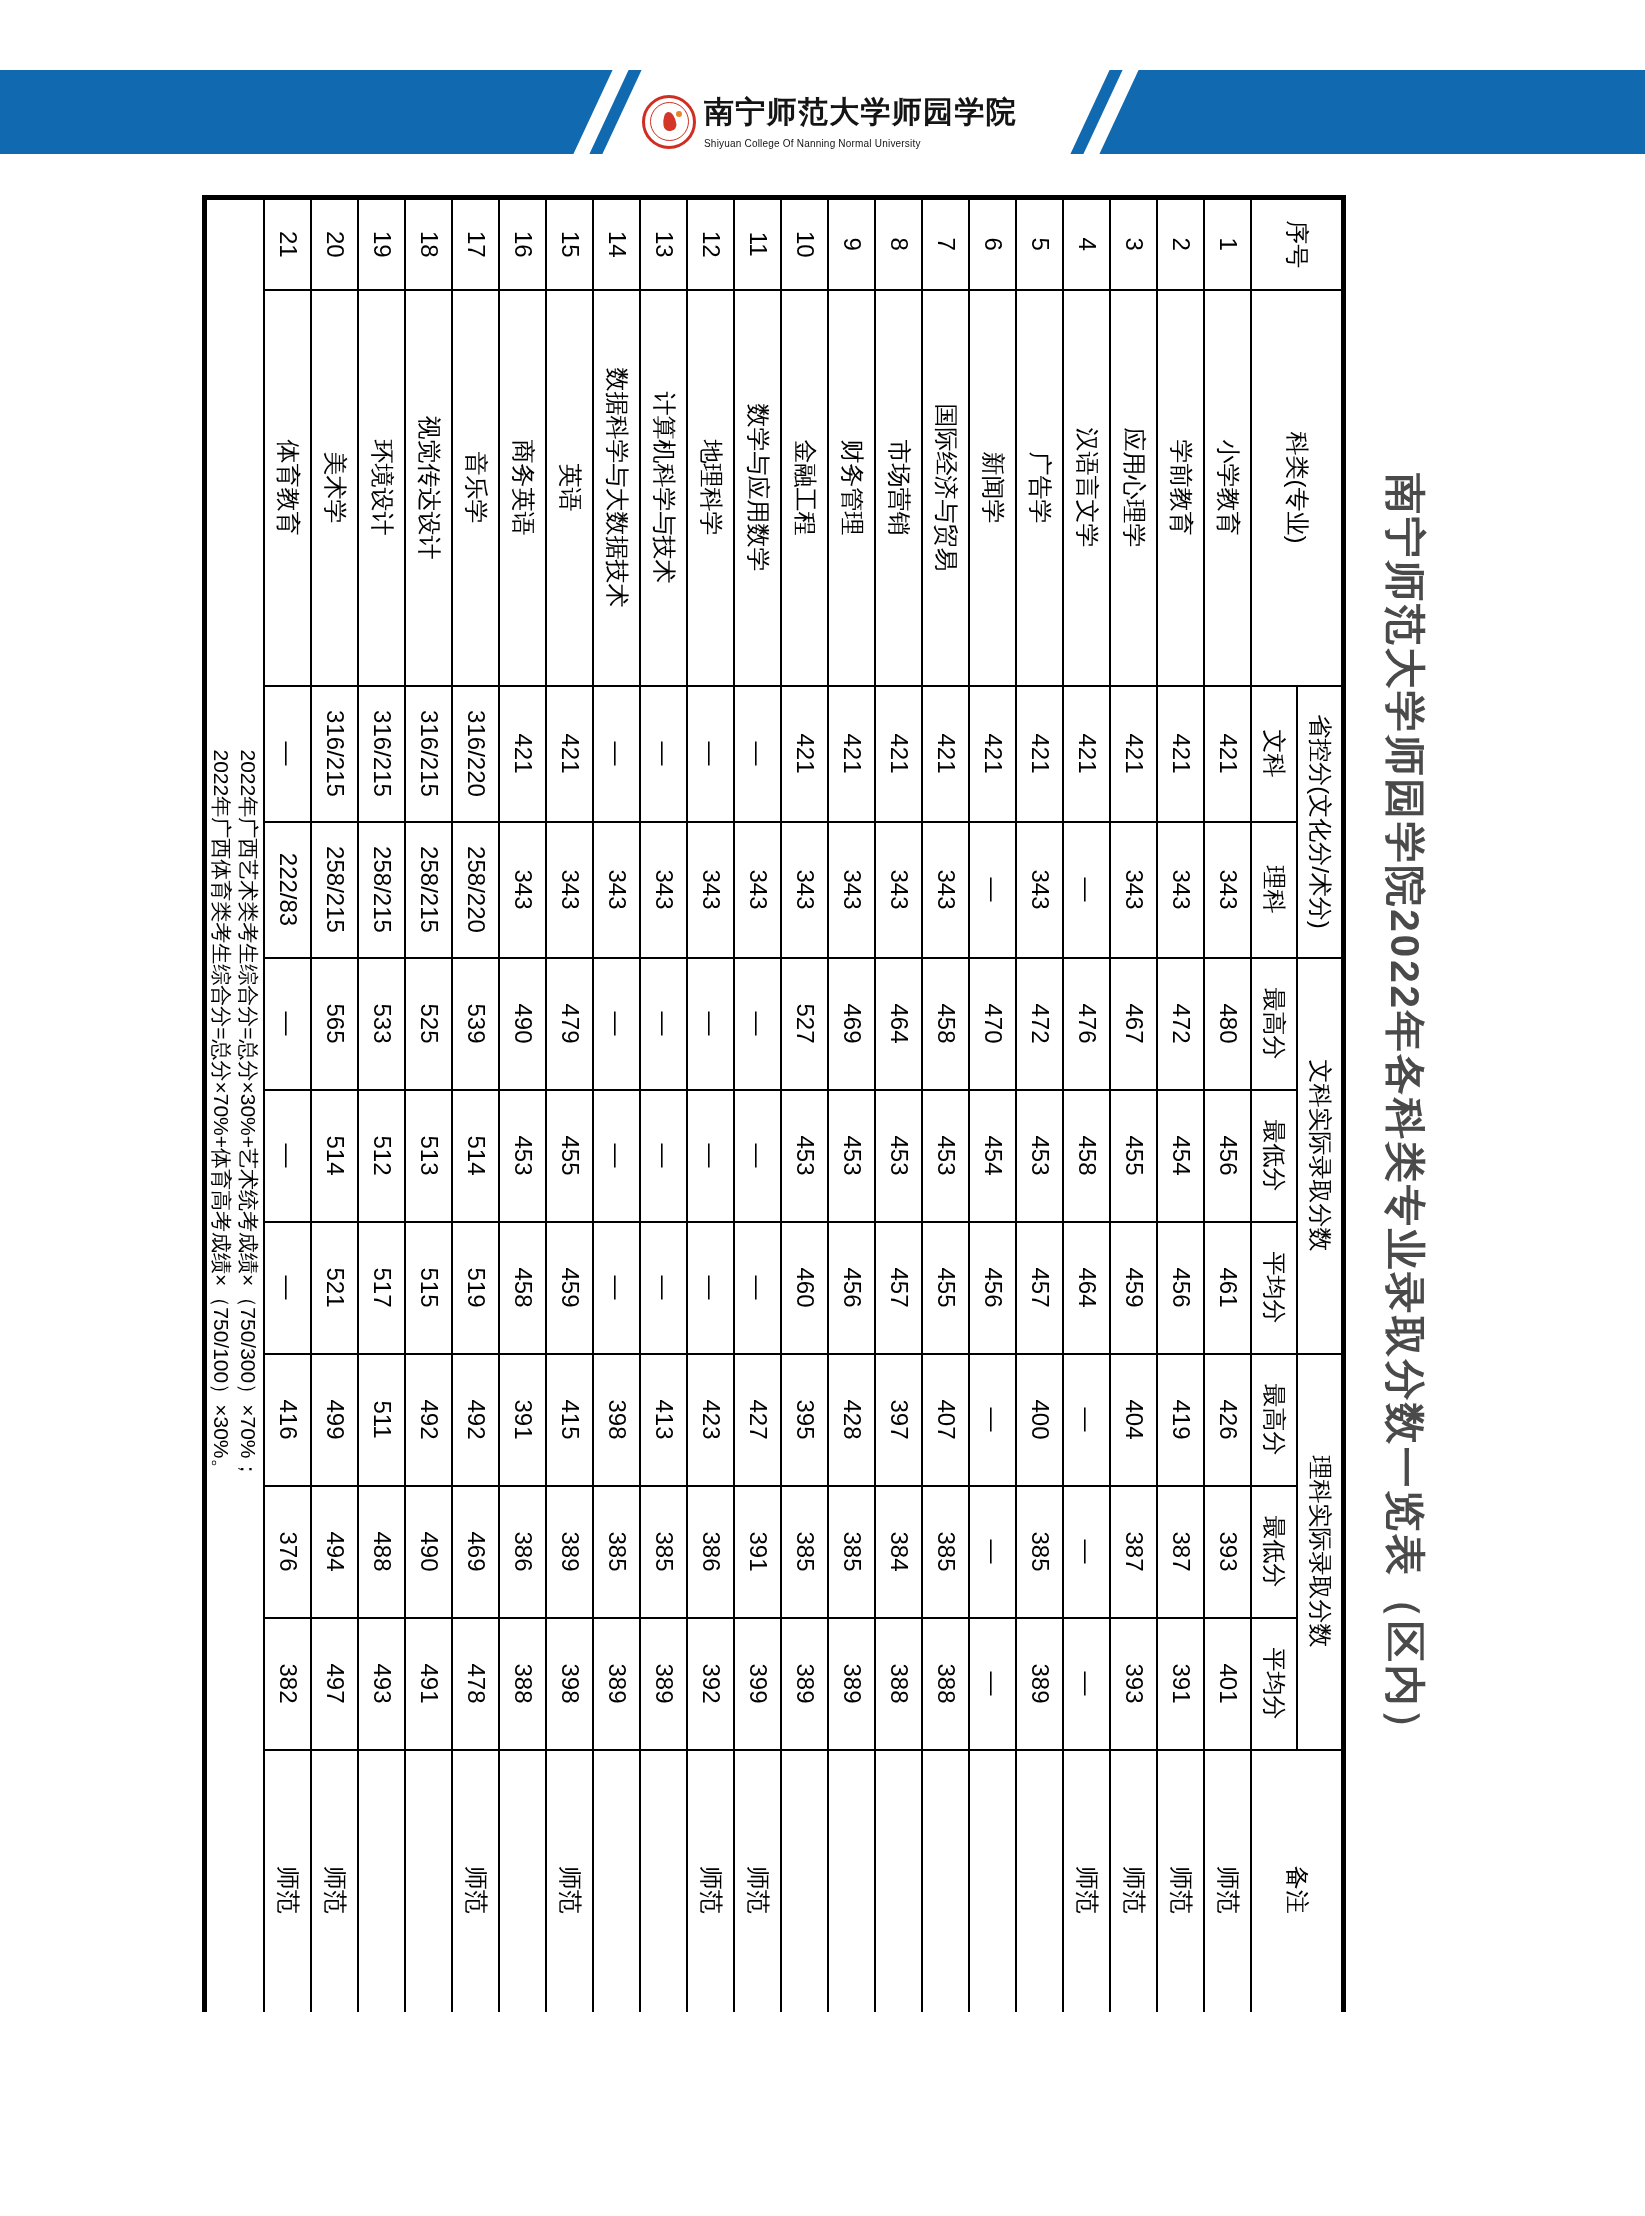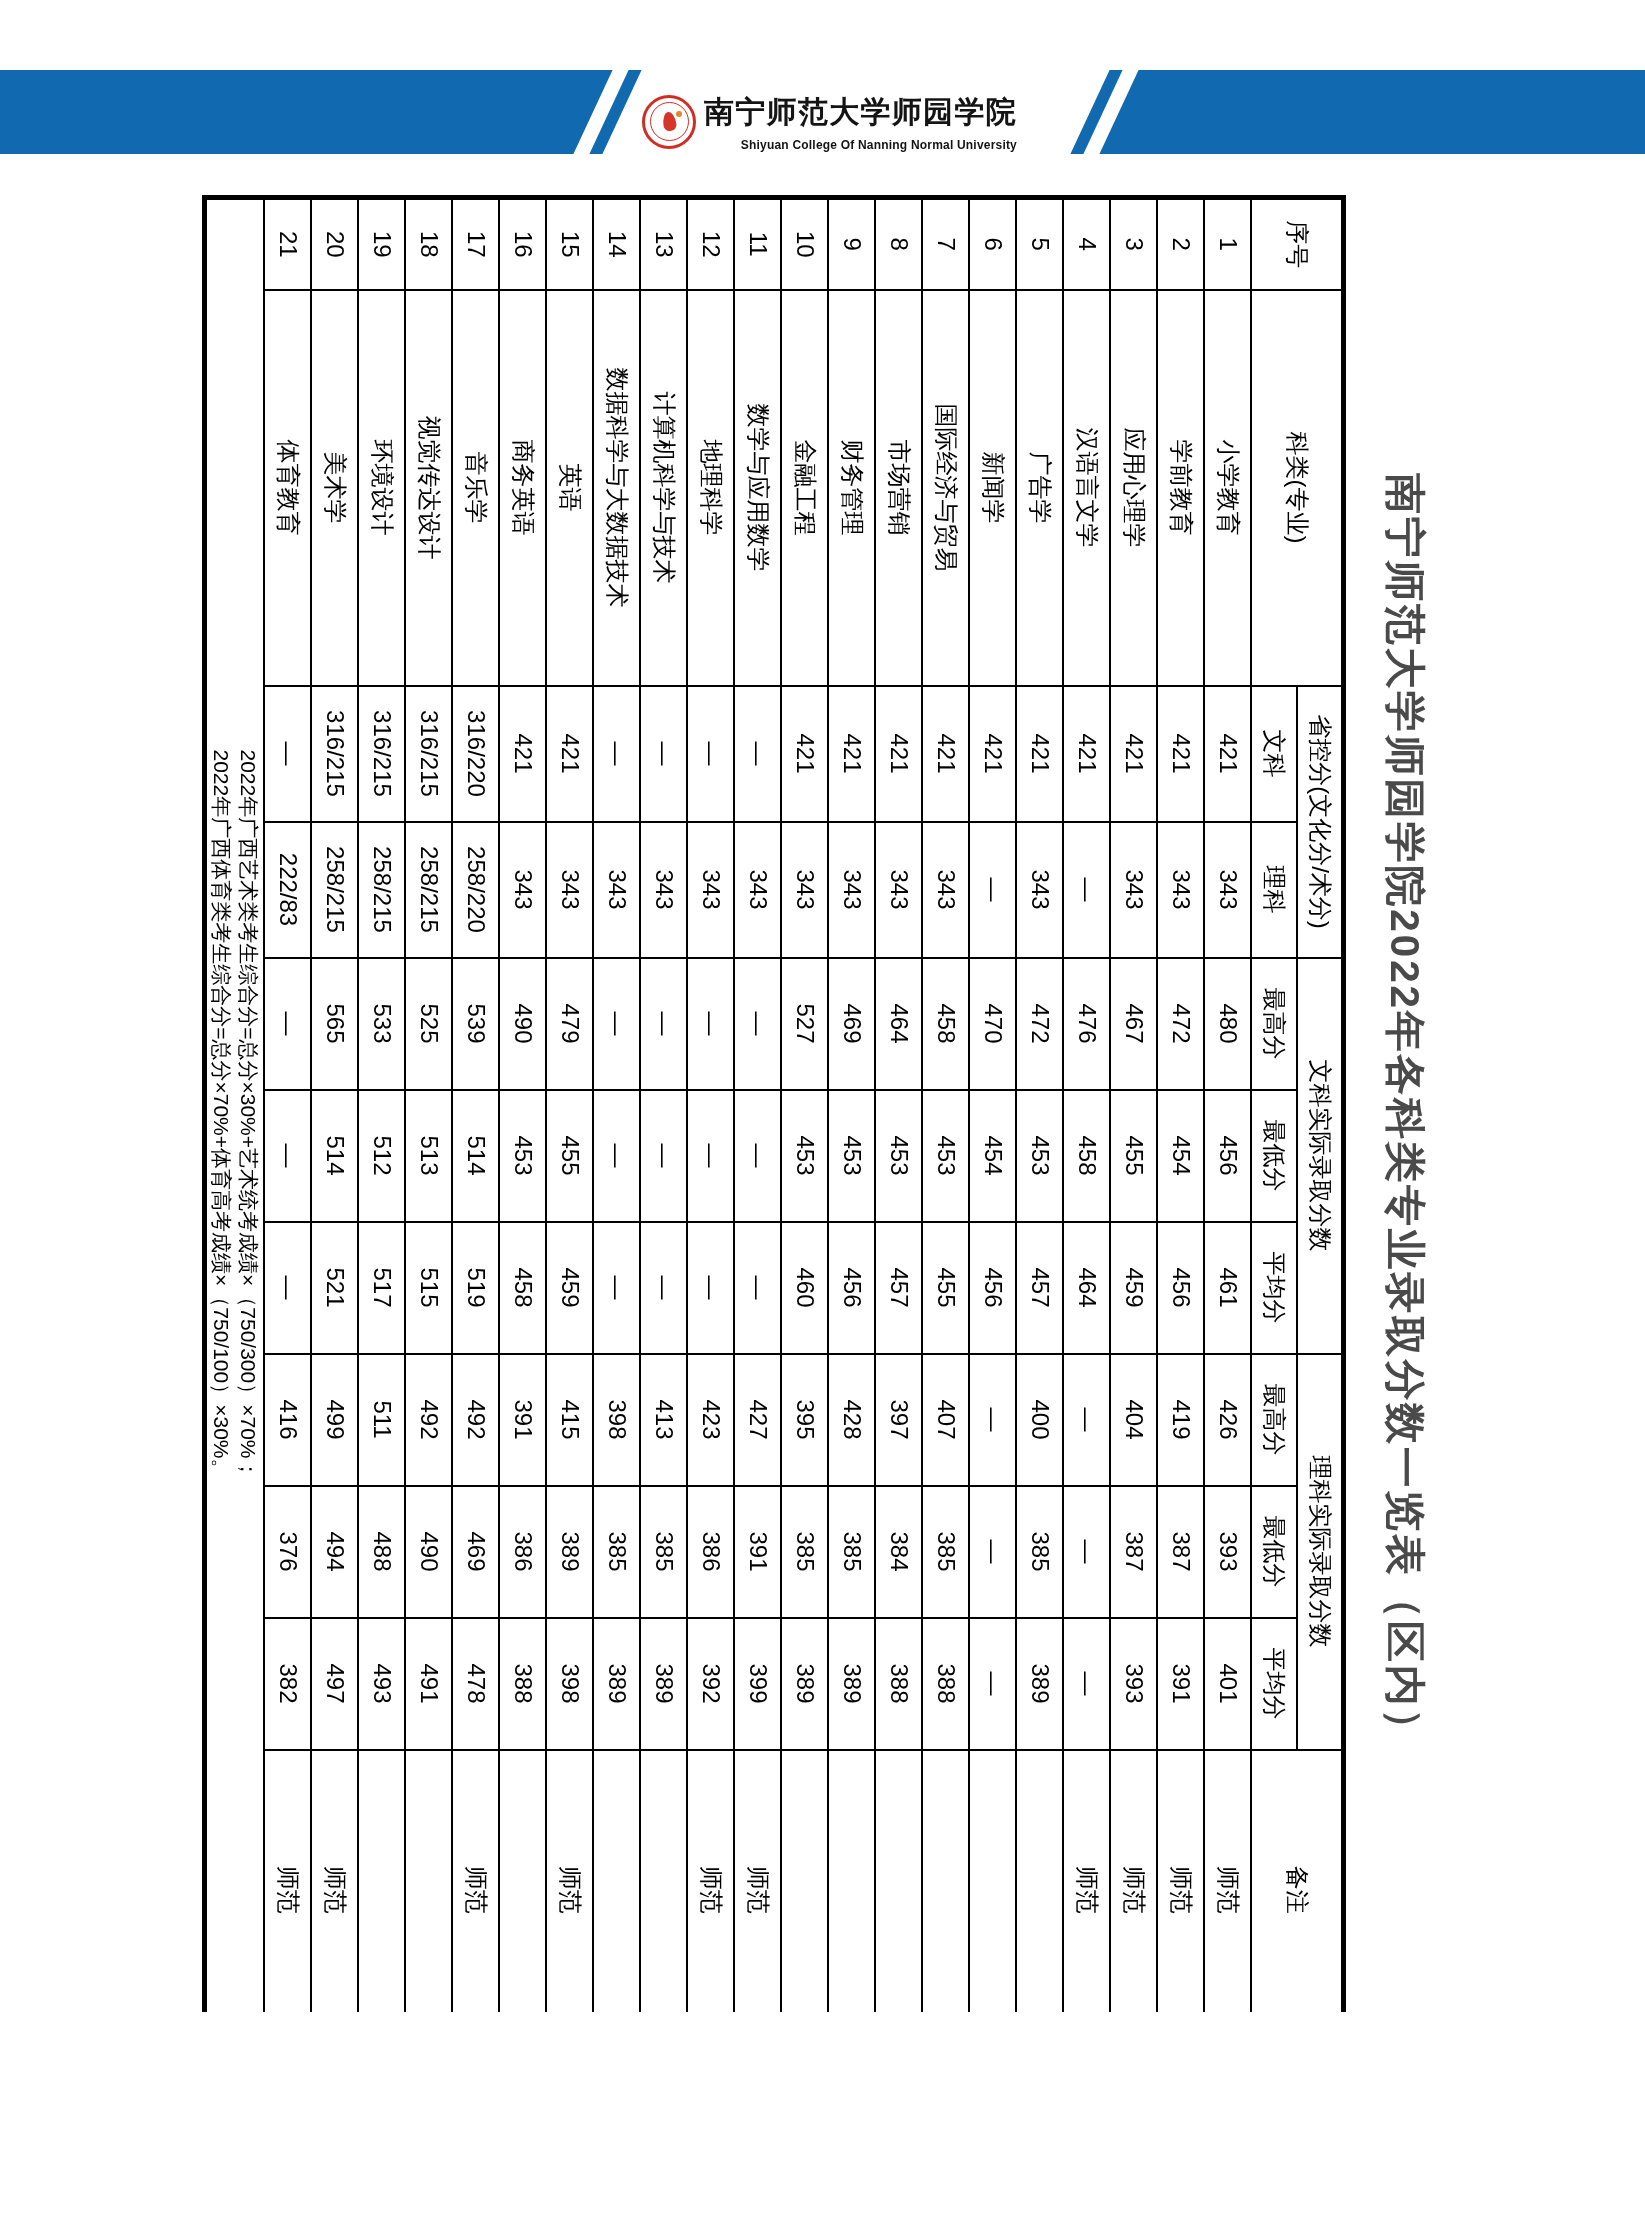--- a/index.html
+++ b/index.html
@@ -19,21 +19,21 @@
   .logo { position:absolute; left:642px; top:24.5px; width:54px; height:54px; border-radius:50%;
           border:3.2px solid #cf2f22; display:flex; align-items:center; justify-content:center; background:#fff; }
   .logo-inner { width:39px; height:39px; border-radius:50%; border:1.3px solid #cf2f22;
                 display:flex; align-items:center; justify-content:center; position:relative; }
   .logo-flame { width:13px; height:19.3px; background:#d4372a; border-radius:50% 50% 46% 46% / 68% 68% 32% 32%;
                 transform:rotate(-8deg); }
   .logo-dot { position:absolute; right:5.8px; top:8.4px; width:5.8px; height:5.8px; border-radius:50%; background:#e8852b; }
 
   .banner-text { position:absolute; left:704px; top:22px; }
   .banner-cn { font-size:30px; font-weight:900; color:#141414; letter-spacing:1.3px; white-space:nowrap; }
-  .banner-en { font-size:12px; font-weight:700; color:#141414; margin-top:4.5px; letter-spacing:0.2px; white-space:nowrap;text-align:right; }
+  .banner-en { font-size:10px; font-weight:400; color:#141414; margin-top:4.5px; letter-spacing:0.2px; white-space:nowrap; }
 
   
   .rotated-wrap { position:absolute; left:0; top:0; width:1835px; height:1263px;
                   transform:translate(1464px,195px) rotate(90deg); transform-origin:0 0; }
   .doc-title { height:118px; display:flex; align-items:center; justify-content:center;
                font-size:41px; font-weight:700; color:#4a4a4a; letter-spacing:2.6px; white-space:nowrap; }
 
   table.adm { width:1835px; border-collapse:collapse; table-layout:fixed; border:5.2px solid #000; background:#fff; }
   table.adm th, table.adm td { border:2.6px solid #000; text-align:center; vertical-align:middle;
                                font-size:24px; font-weight:400; color:#000; padding:0; overflow:hidden; }

